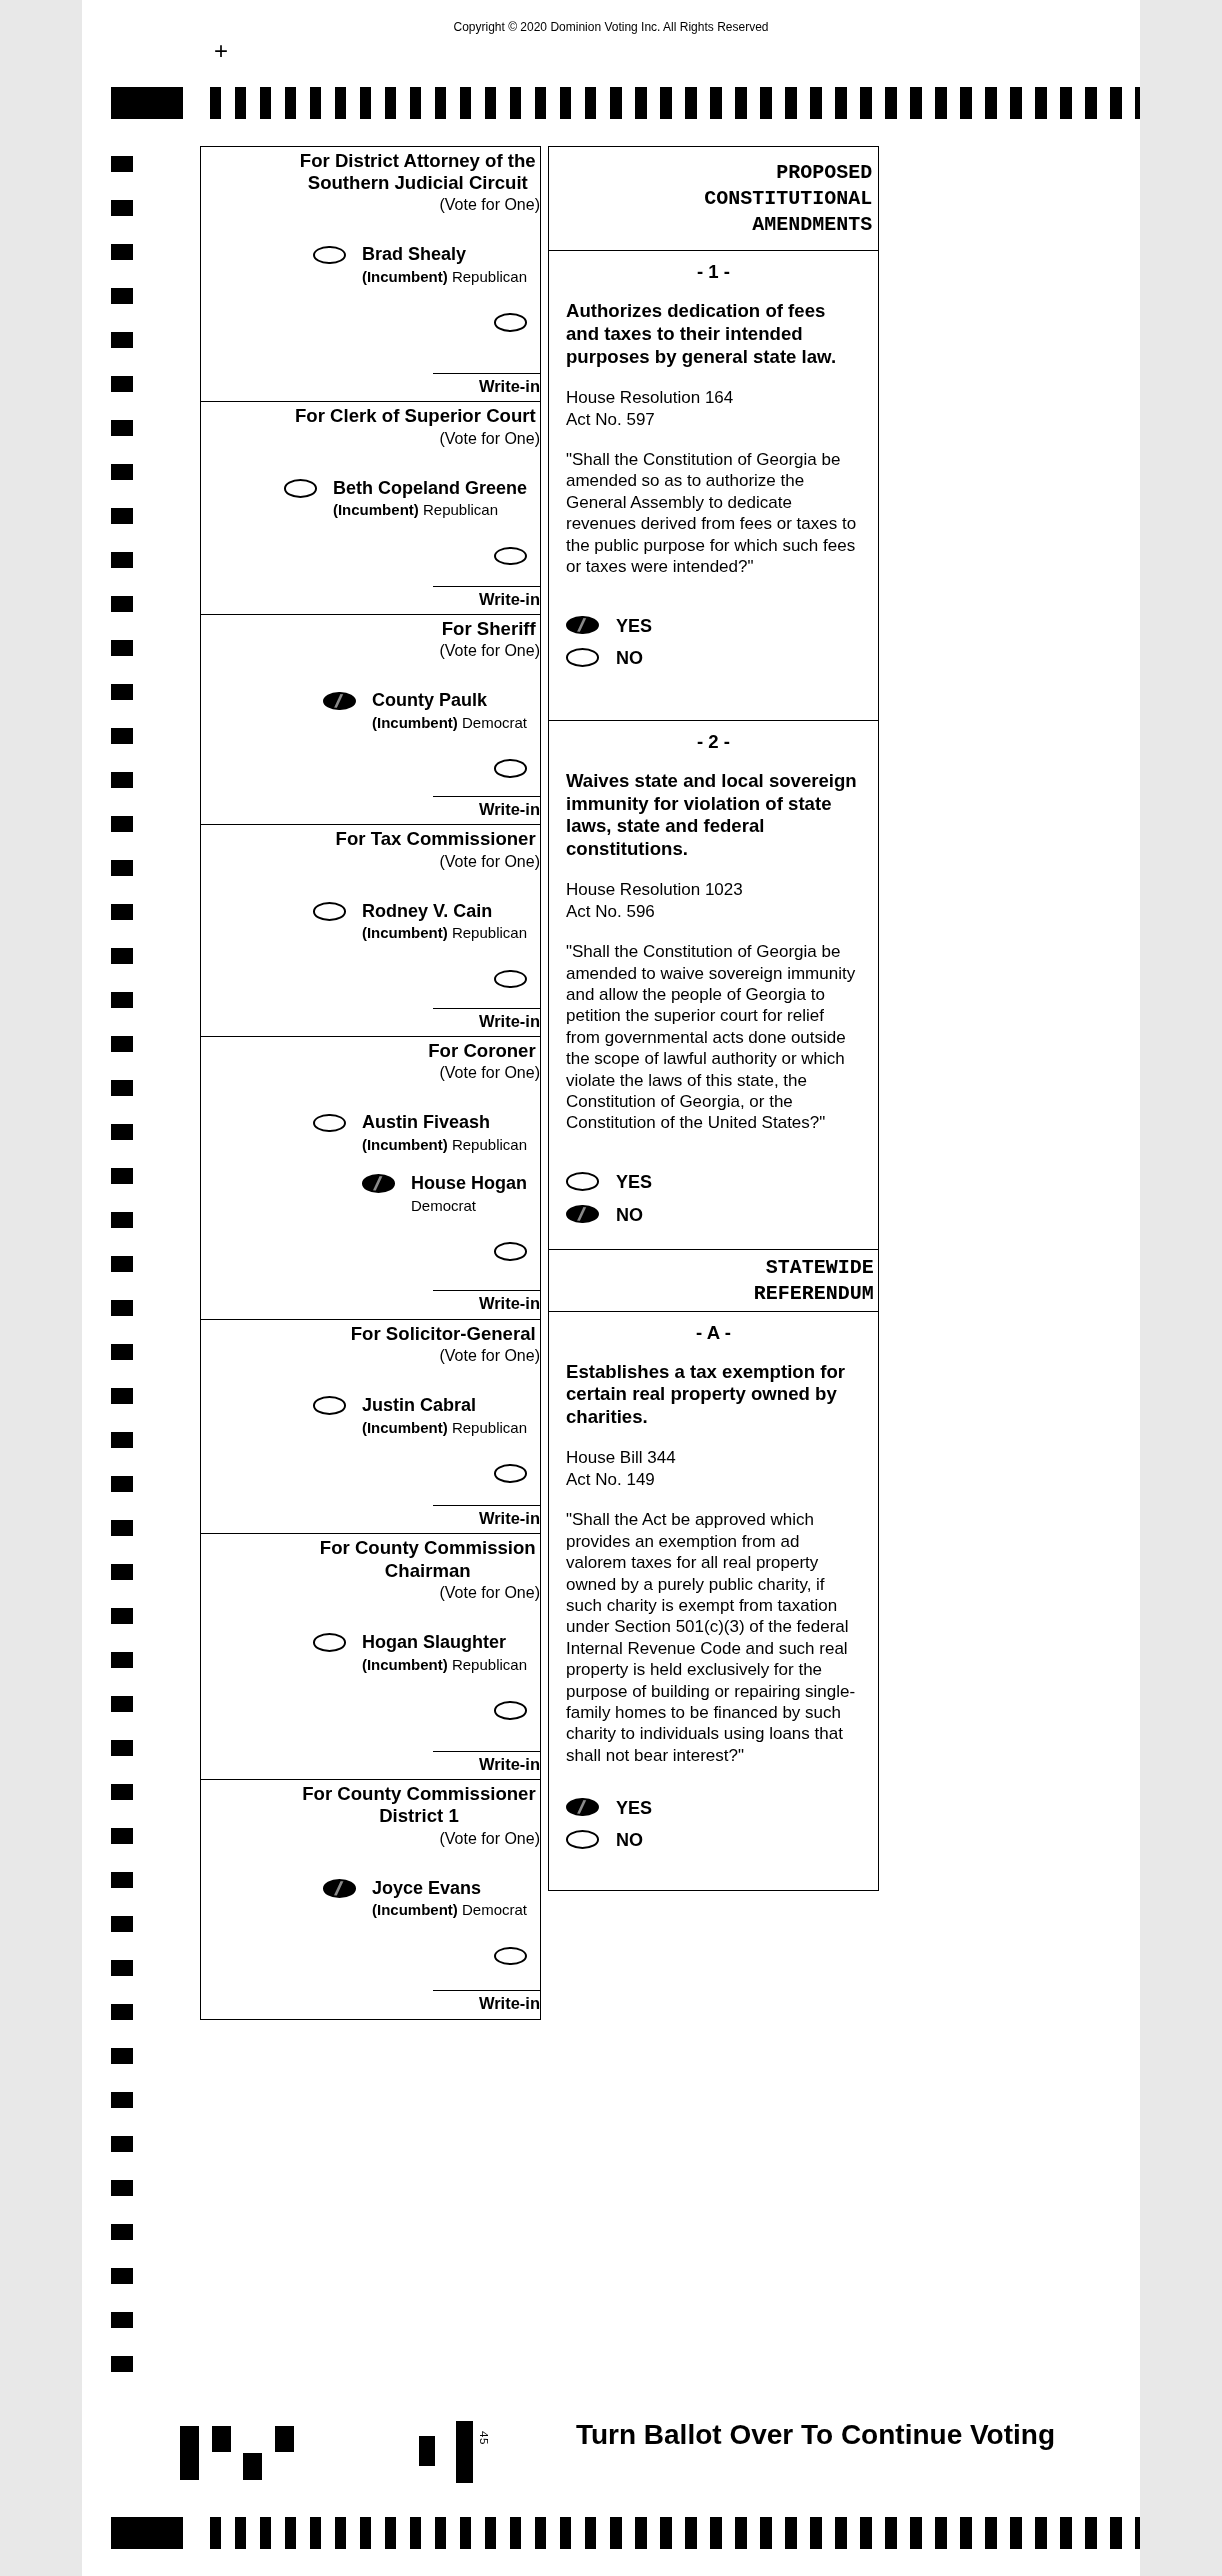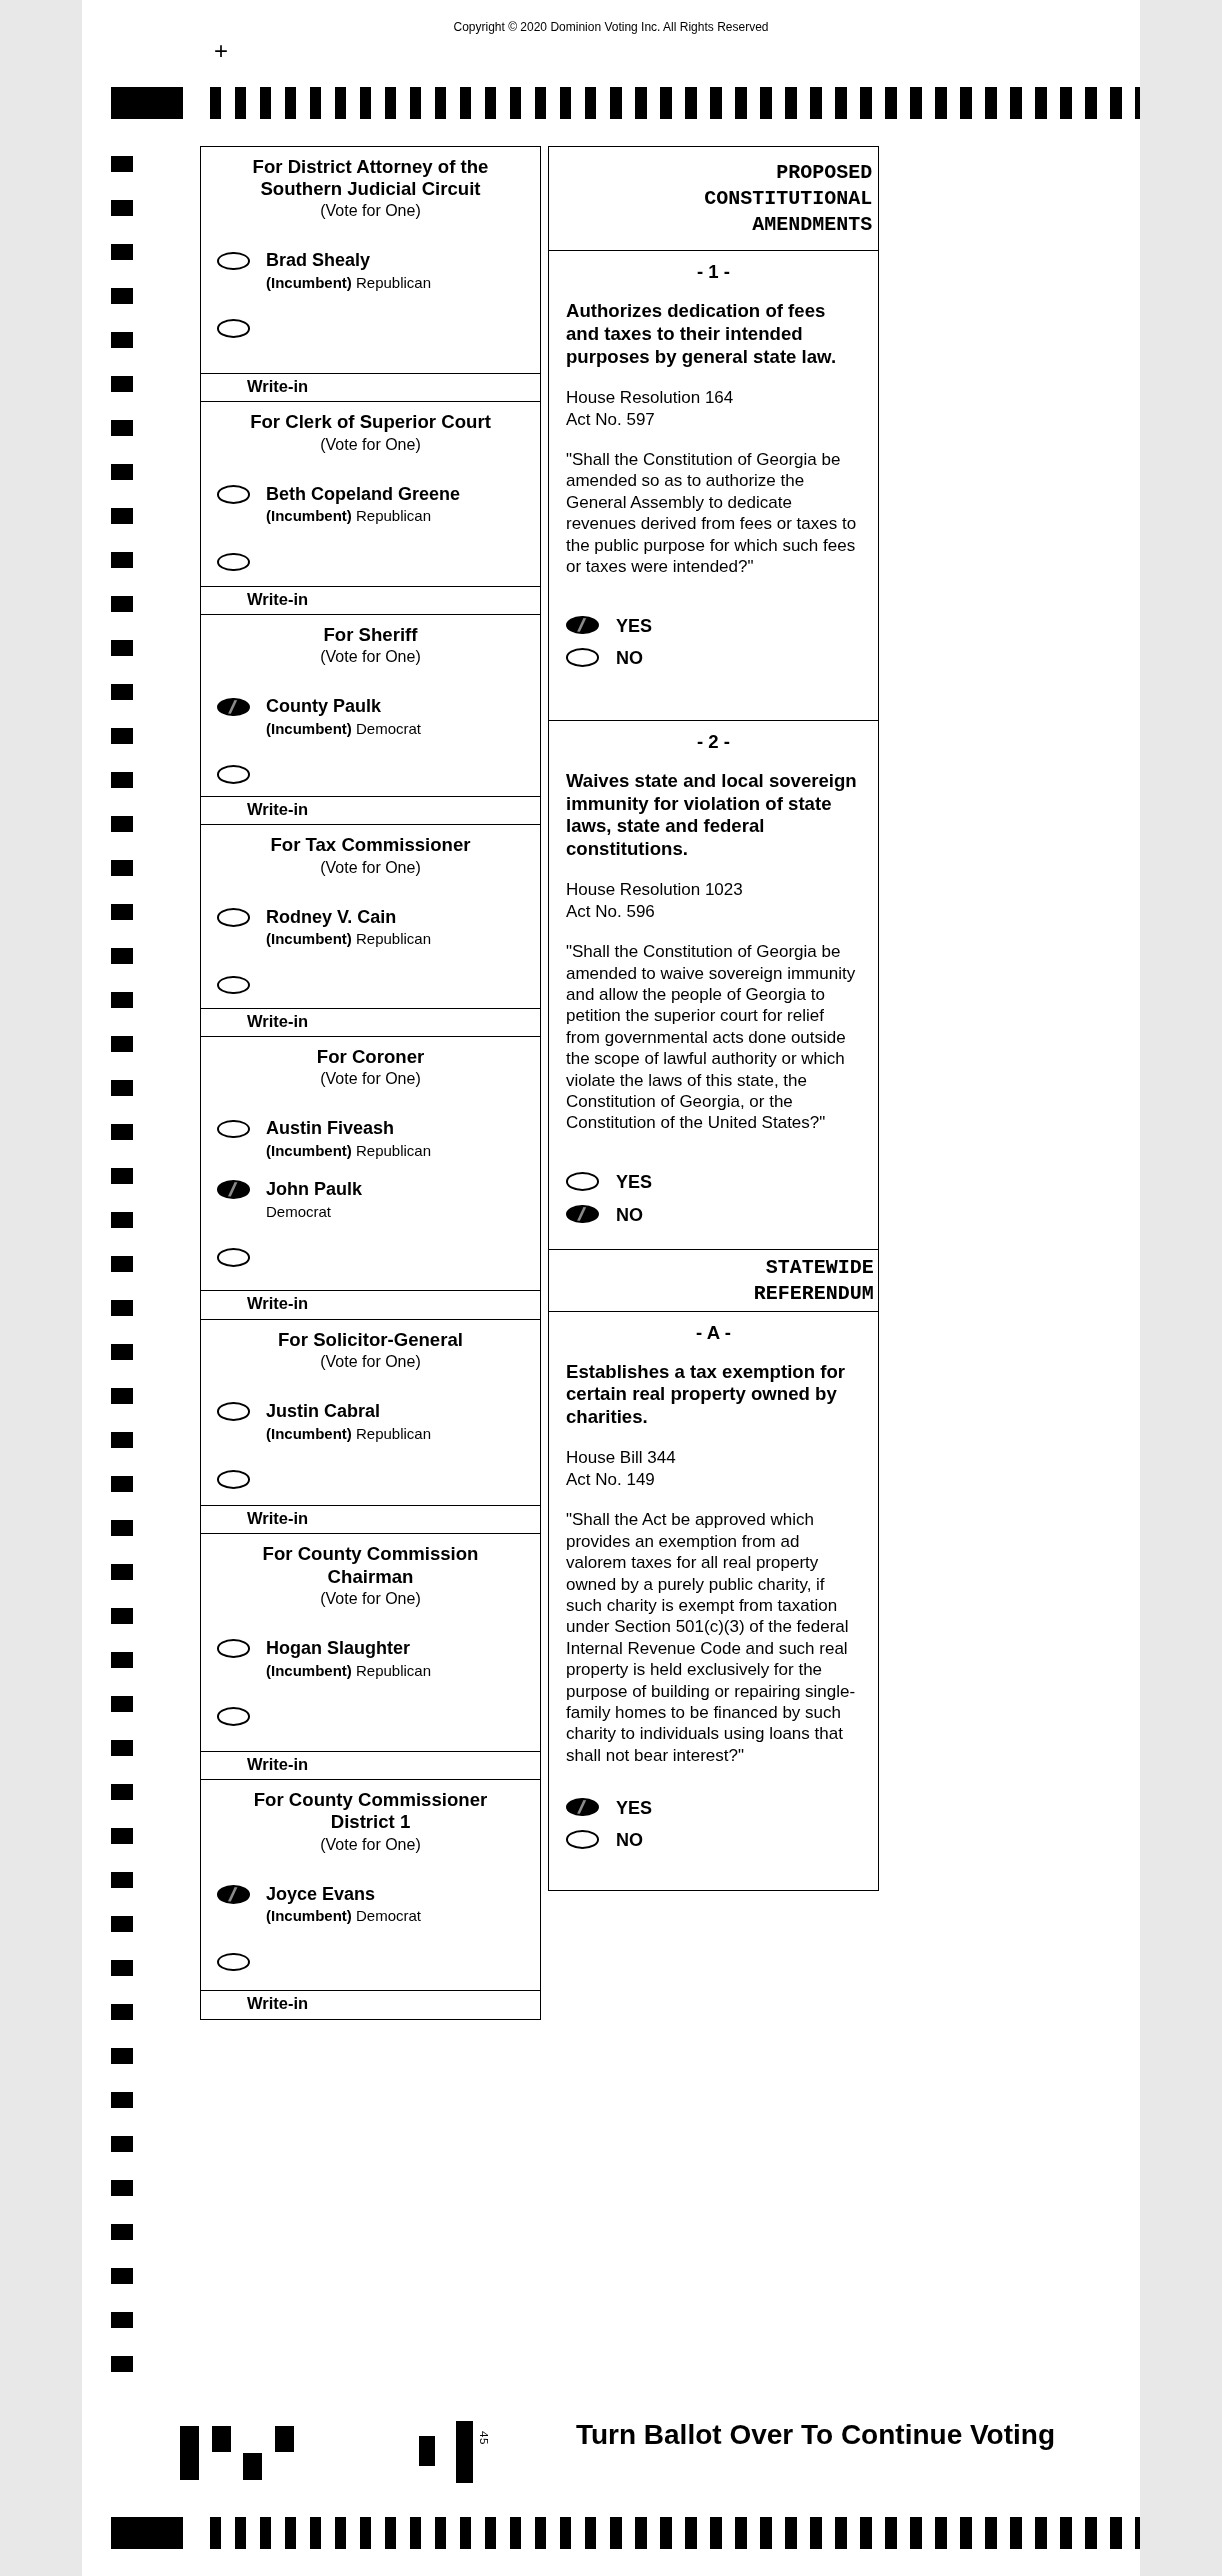--- a/index.html
+++ b/index.html
@@ -22,21 +22,21 @@
   .side-col.right { left:1144px; }
 
   
   .col { position:absolute; top:147px; }
   .col.left  { left:118px; width:341px; }
   .col.right { left:466px; width:331px; }
   .box { border:1.4px solid #000; background:#fff; margin-top:-1.4px;
          display:flex; flex-direction:column; }
 
   
-  .contest { padding-top:9px; }
+  .contest { padding-top:3px;align-items:flex-end; }
   .c-title { font-weight:bold; font-size:18.6px; line-height:1.2; text-align:center;
              white-space:pre-line; padding:0 4.3px; }
   .c-vote  { font-size:16px; text-align:center; margin-top:2.1px; margin-bottom:20px; }
   .cand { display:flex; align-items:flex-start; margin:10px 13px 10px 16px; }
   .cand-text { margin-left:16px; }
   .cand-name { font-weight:bold; font-size:18px; line-height:1.15; }
   .cand-sub  { font-size:15px; margin-top:2.9px; }
   .cand-sub b { font-weight:bold; }
   .blank-row { margin:17px 13px 11.5px 16px; }
   .oval { flex:0 0 auto; width:33px; height:18.6px; border:2.1px solid #000;
@@ -167,21 +167,21 @@
       <div class="cand">
         <span class="oval"></span>
         <div class="cand-text">
           <div class="cand-name">Austin Fiveash</div>
           <div class="cand-sub"><b>(Incumbent)</b> <span>Republican</span></div>
         </div>
       </div>
       <div class="cand">
         <span class="oval filled"></span>
         <div class="cand-text">
-          <div class="cand-name">John Paulk</div>
+          <div class="cand-name">House Hogan</div>
           <div class="cand-sub"><b></b> <span>Democrat</span></div>
         </div>
       </div>
       <div class="cand blank-row">
         <span class="oval"></span>
       </div>
       <div class="writein">
         <div class="wl"></div>
         <div class="wt">Write-in</div>
       </div>

